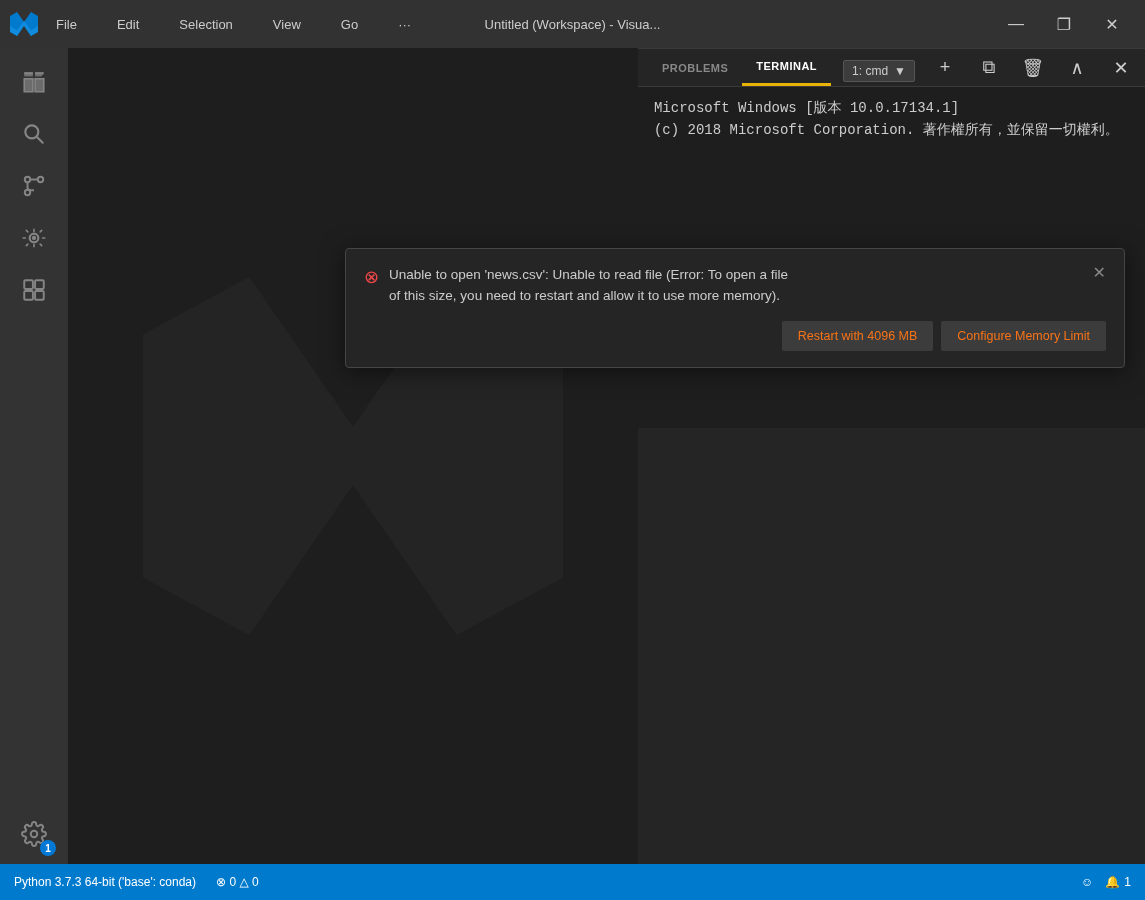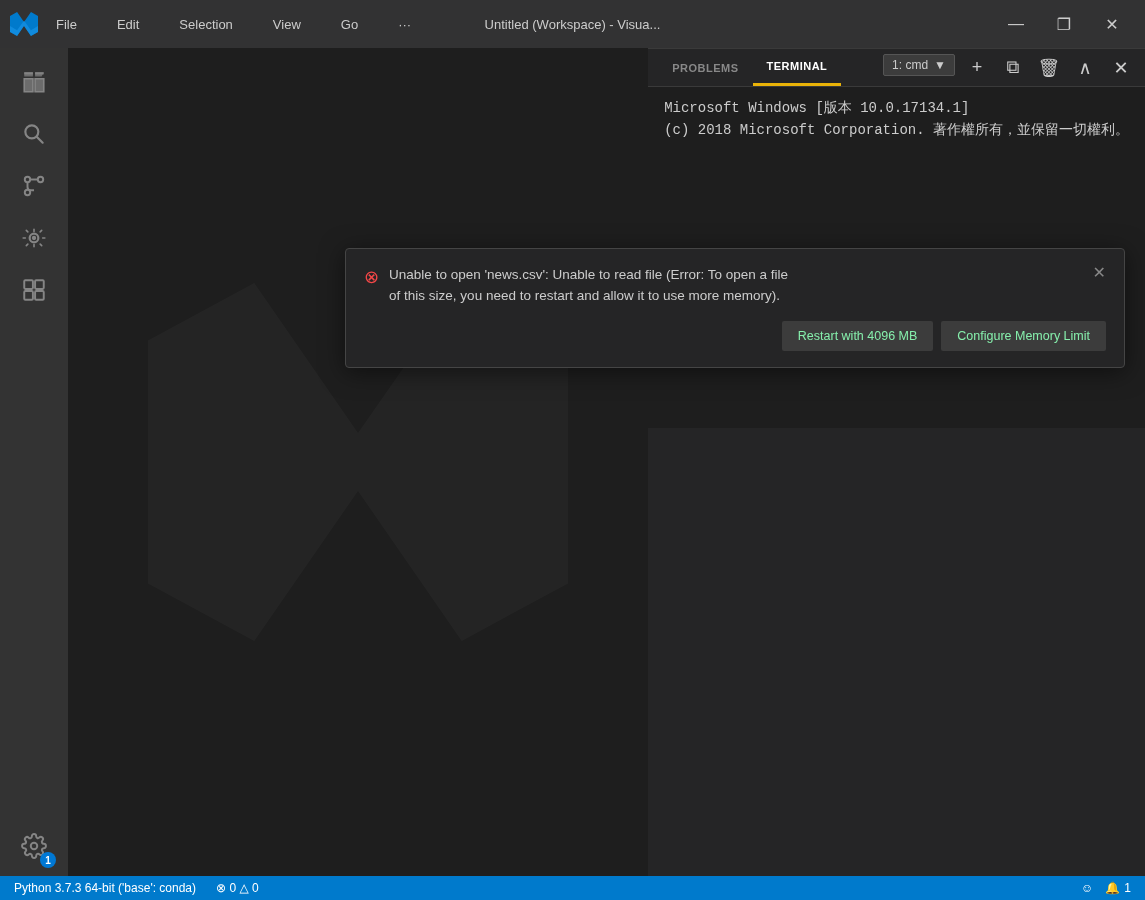--- a/index.html
+++ b/index.html
@@ -179,22 +179,22 @@
       cursor: pointer;
       text-transform: uppercase;
     }
     .panel-tab.active {
       color: #fff;
       border-bottom: 3px solid #eab308;
     }
     .panel-tab-select {
       margin-left: auto;
       display: flex;
-      align-items: flex-start;
-      gap: 8px;
+      align-items: flex-end;
+      gap: 16px;
       padding-left: 12px;
     }
     .terminal-selector {
       background: #3c3c3c;
       border: 1px solid #555;
       color: #ccc;
       font-size: 12px;
       padding: 3px 8px;
       cursor: pointer;
       display: flex;
@@ -270,30 +270,30 @@
       margin-top: -2px;
     }
     .notification-actions {
       display: flex;
       justify-content: flex-end;
       gap: 8px;
     }
     .notif-btn {
       background: #3c3c3c;
       border: none;
-      color: #86efac;
+      color: #f97316;
       font-size: 12.5px;
       padding: 8px 16px;
       cursor: pointer;
       border-radius: 2px;
     }
 
     
     .statusbar {
-      height: 24px;
+      height: 36px;
       background: #007acc;
       display: flex;
       align-items: center;
       padding: 0 10px;
       flex-shrink: 0;
     }
     .status-left {
       display: flex;
       align-items: center;
       gap: 12px;

